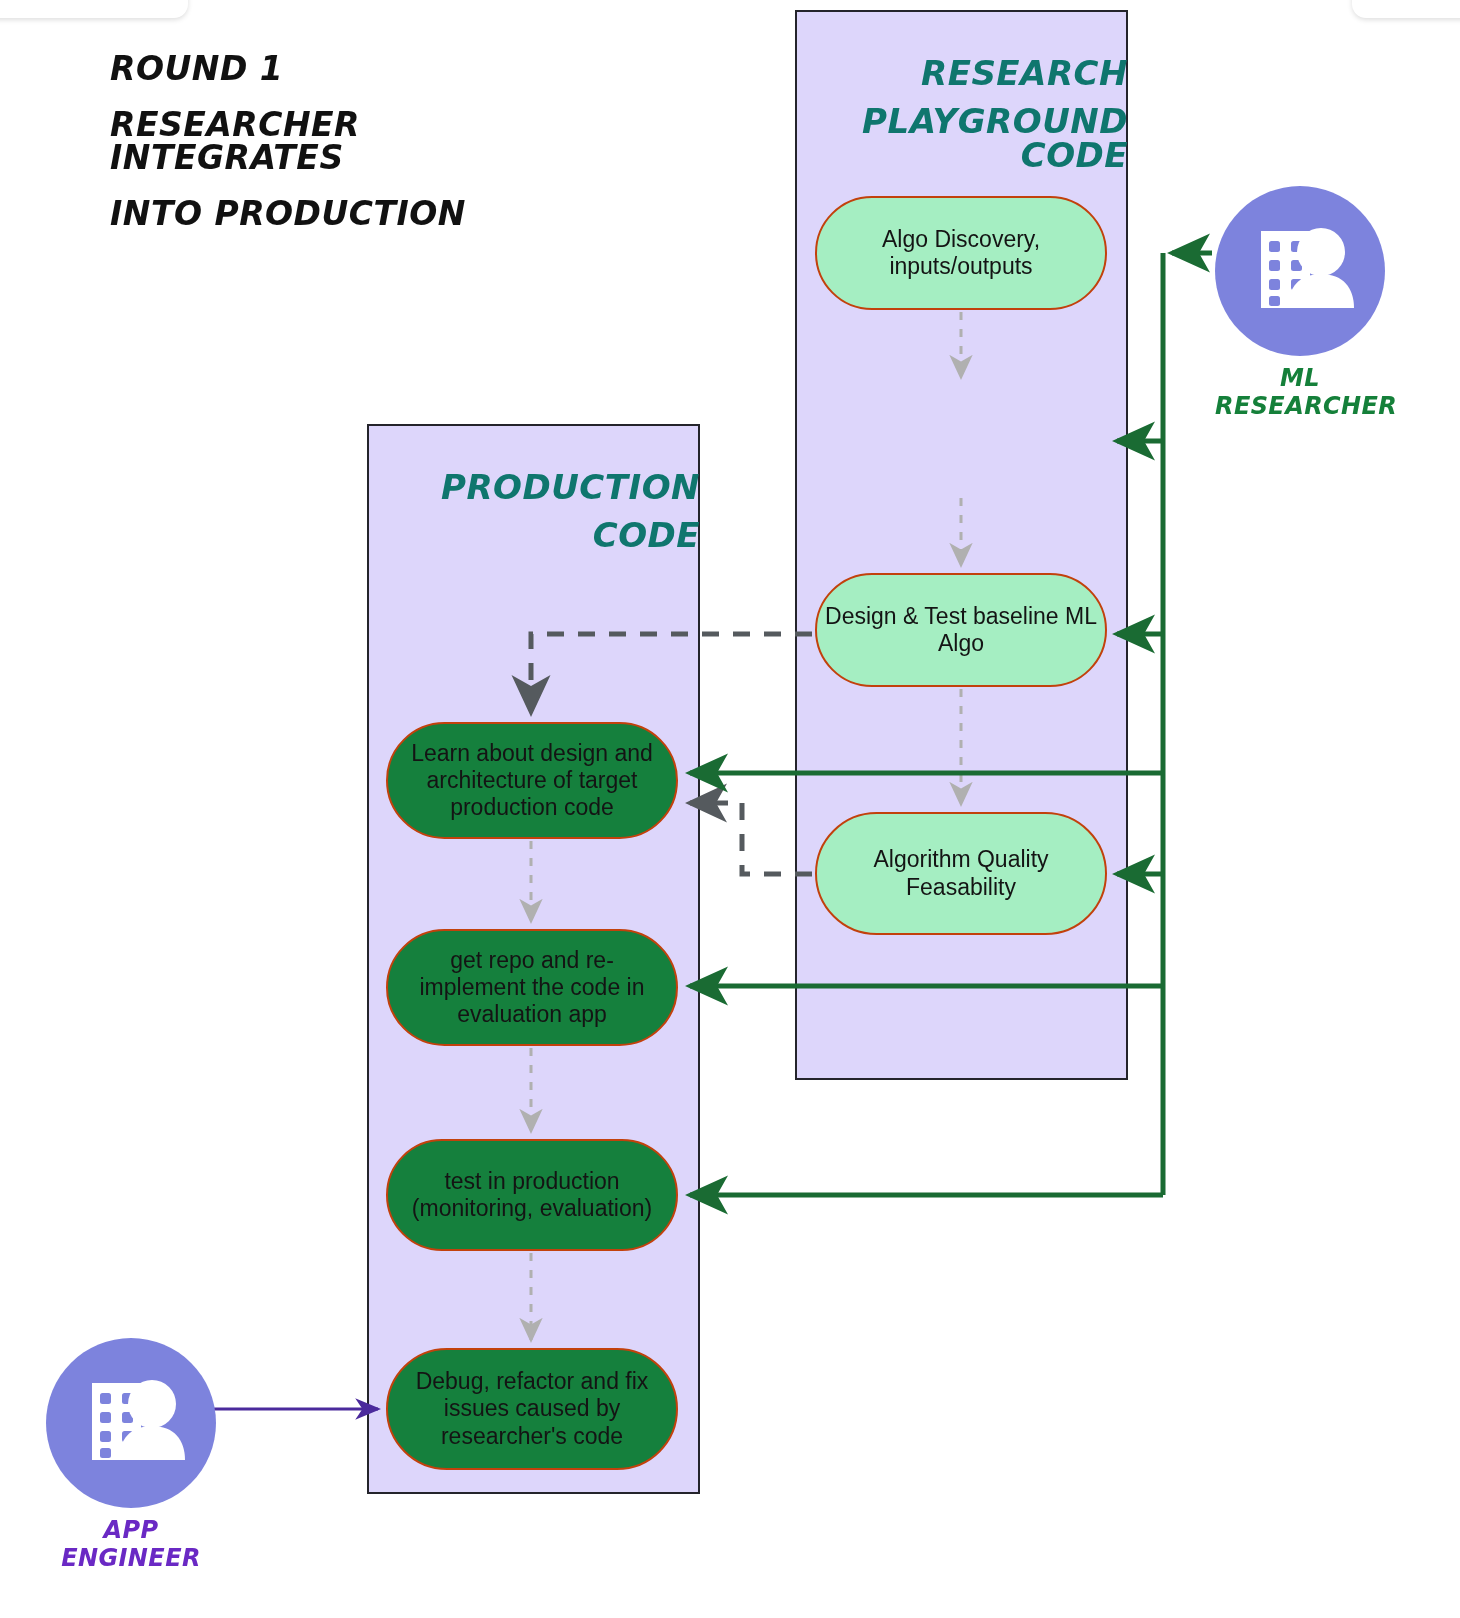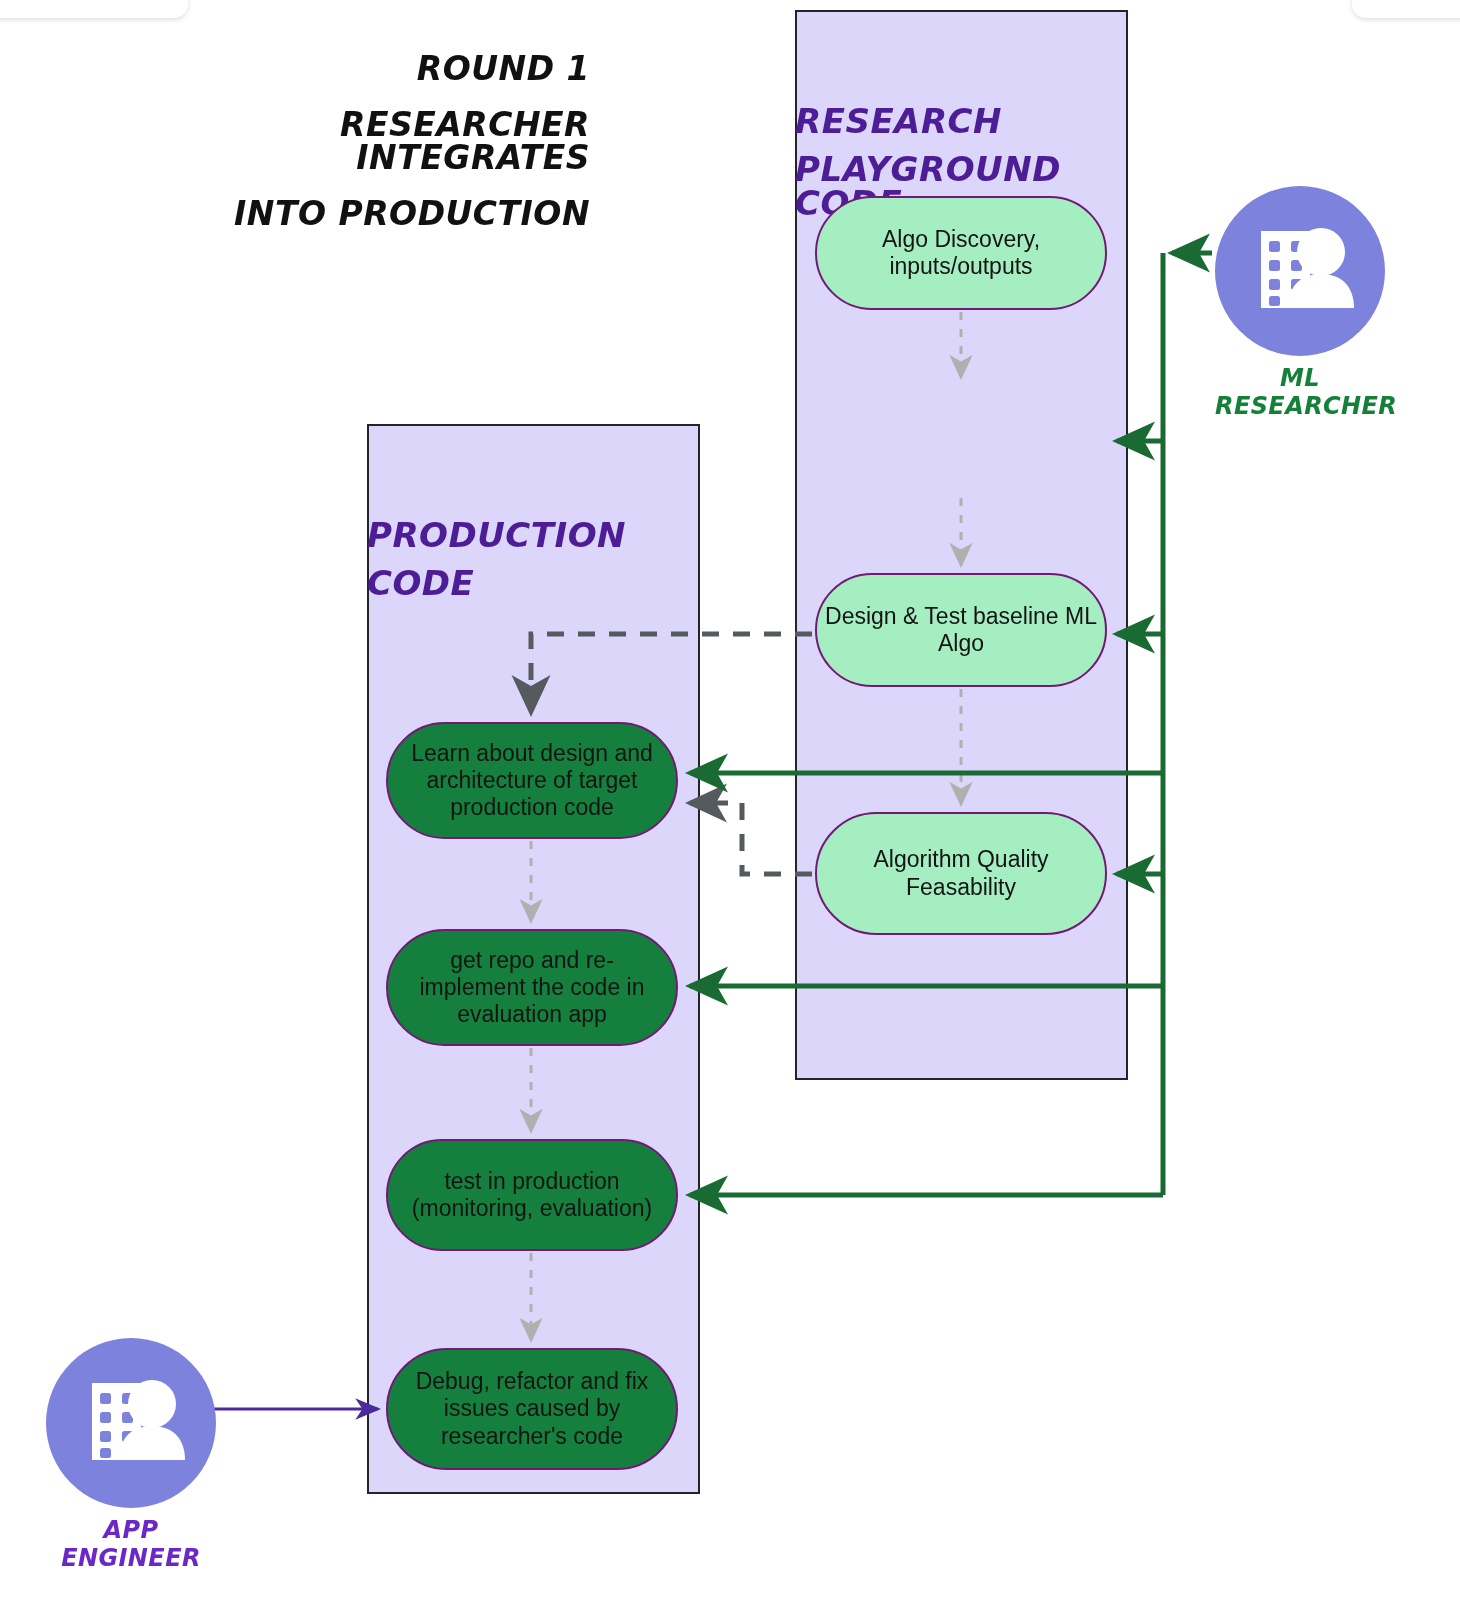--- a/index.html
+++ b/index.html
@@ -26,49 +26,48 @@
     position:absolute;
     background:#ddd6fb;
     border:2px solid #24242b;
     box-sizing:border-box;
   }
   #lane-research{left:795px;top:10px;width:333px;height:1070px;}
   #lane-production{left:367px;top:424px;width:333px;height:1070px;}
 
   .lane-title{
     position:absolute;left:0;width:100%;
-    text-align:left;
-    color:#4c1d95;
+    text-align:right;
+    color:#0f766e;
     font-family:"DejaVu Sans", sans-serif;
     font-weight:bold;font-style:italic;
     font-size:34px;line-height:1.0;
     letter-spacing:0.5px;
-    margin-top:48px;
     -webkit-font-smoothing:antialiased;
   }
   #title-research{top:56px;}
   #title-production{top:470px;}
   .lane-title span{display:block;}
   .lane-title span+span{margin-top:14px;}
 
   
   #headline{
     position:absolute;left:110px;top:52px;width:480px;
-    text-align:right;color:#111111;
+    text-align:left;color:#111111;
     font-family:"DejaVu Sans", sans-serif;
     font-weight:bold;font-style:italic;
     font-size:33px;line-height:1.0;letter-spacing:0.5px;
   }
   #headline span{display:block;}
   #headline span+span{margin-top:23px;}
 
   
   .node{
     position:absolute;box-sizing:border-box;
-    border:2px solid #701a75;
+    border:2px solid #c2410c;
     border-radius:999px;
     display:flex;align-items:center;justify-content:center;
     text-align:center;
     color:#141414;
     font-size:23px;line-height:1.18;
     padding:4px 8px;
     z-index:5;
   }
   .node .lbl{display:block;white-space:pre-line;}
   .node.green{background:#a5eec2;}

